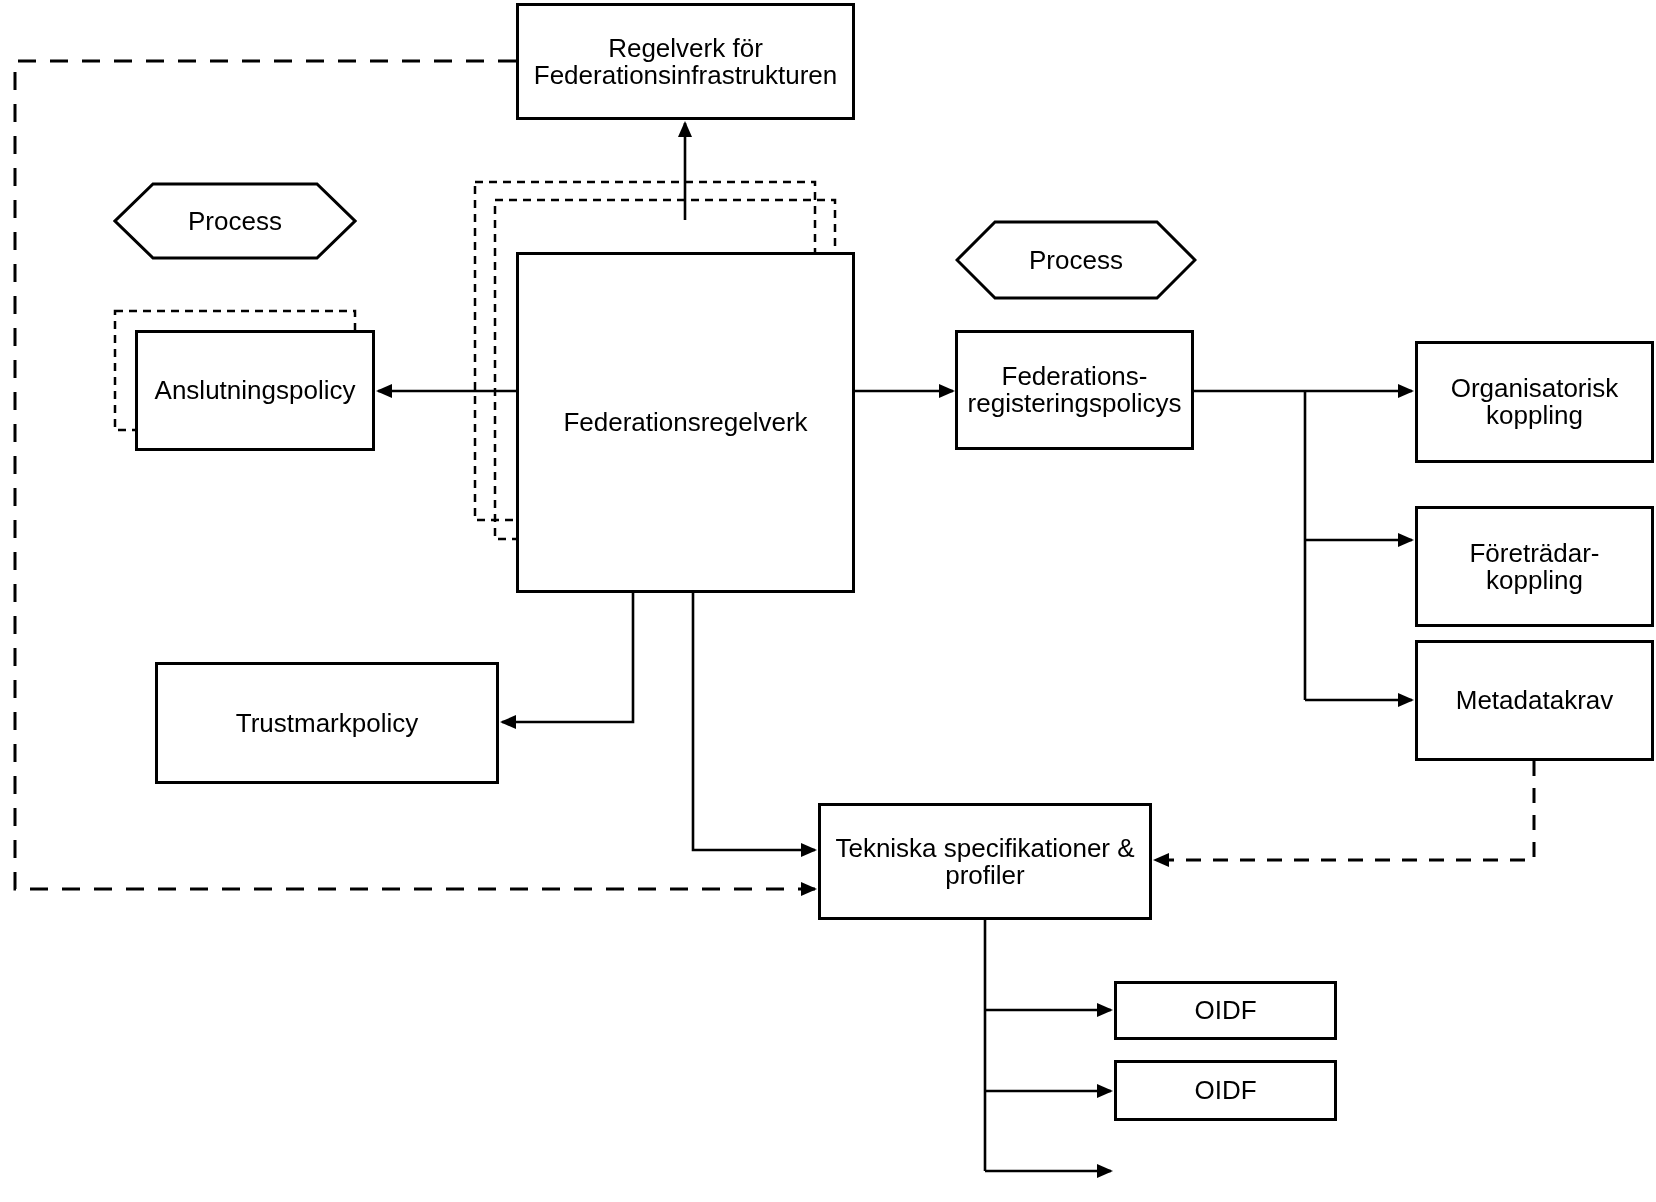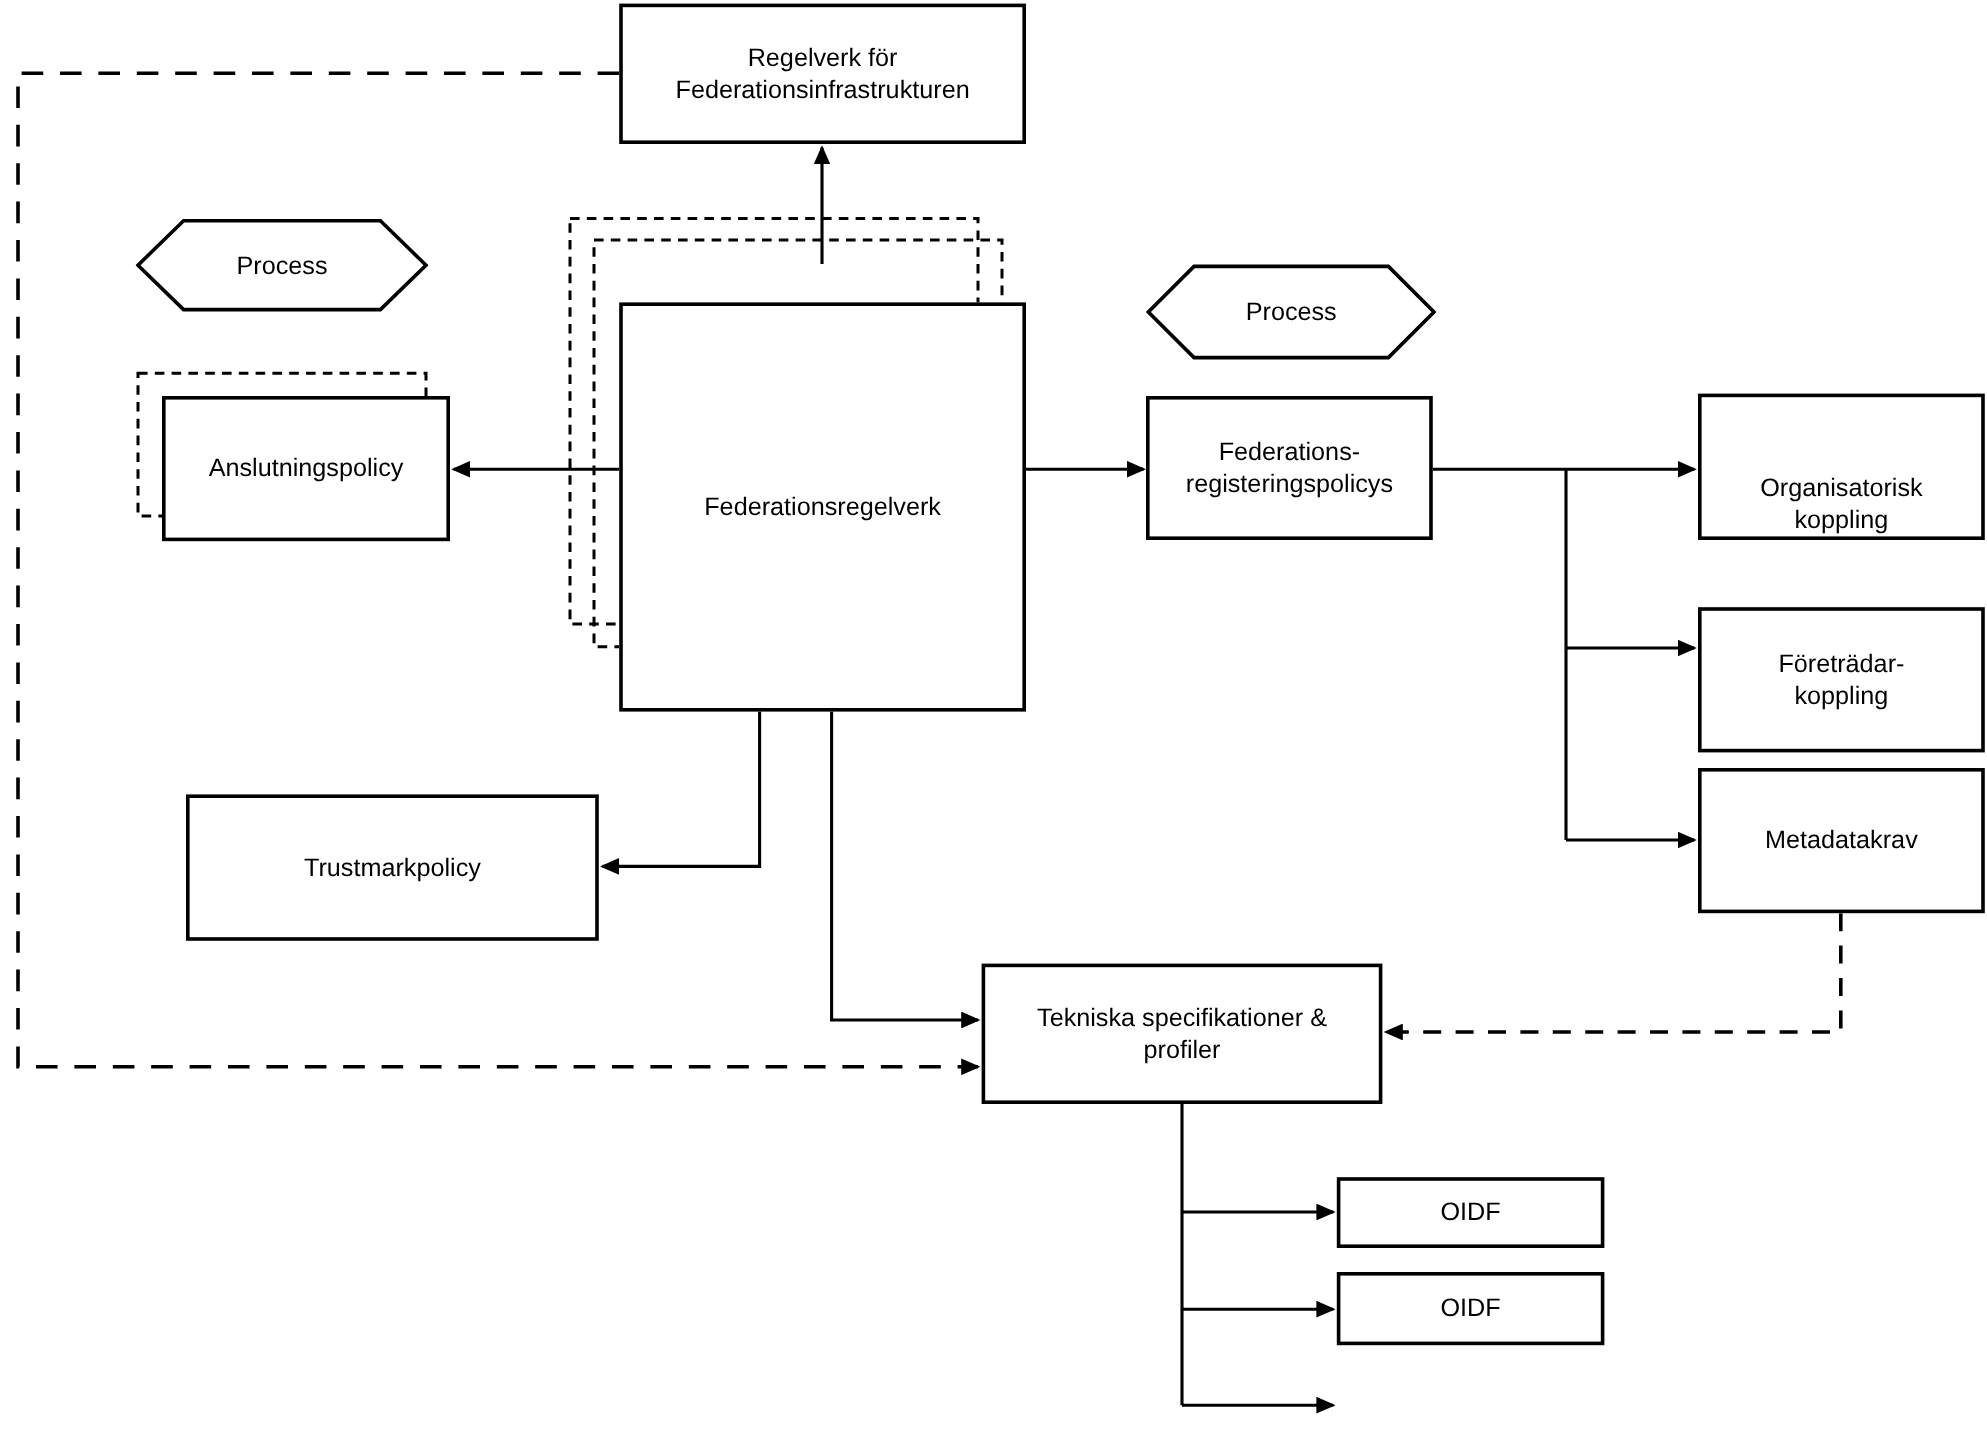--- a/index.html
+++ b/index.html
@@ -23,21 +23,21 @@
     box-sizing: border-box;
     border: 3px solid #000000;
     background: #ffffff;
     display: flex;
     align-items: center;
     justify-content: center;
     text-align: center;
     z-index: 2;
   }
   .node-label {
-    font-size: 21px;
+    font-size: 26px;
     line-height: 27px;
     white-space: pre-line;
     padding: 0 6px;
   }
   .hex {
     position: absolute;
     z-index: 2;
   }
   .hex svg { display: block; }
   .hex .node-label {
@@ -107,21 +107,21 @@
       <polygon points="40,2 202,2 240,40 202,78 40,78 2,40" fill="#ffffff" stroke="#000000" stroke-width="3"></polygon>
     </svg>
     <div class="node-label">Process</div>
   </div>
 
   <div class="node" style="left:955px; top:330px; width:239px; height:120px;">
     <div class="node-label">Federations-
 registeringspolicys</div>
   </div>
 
-  <div class="node" style="left:1415px; top:328px; width:239px; height:122px;align-items:flex-end;">
+  <div class="node" style="left:1415px; top:341px; width:239px; height:122px;">
     <div class="node-label">Organisatorisk
 koppling</div>
   </div>
 
   <div class="node" style="left:1415px; top:480px; width:239px; height:121px;margin-top:26px;">
     <div class="node-label">Företrädar-
 koppling</div>
   </div>
 
   <div class="node" style="left:1415px; top:640px; width:239px; height:121px;">

